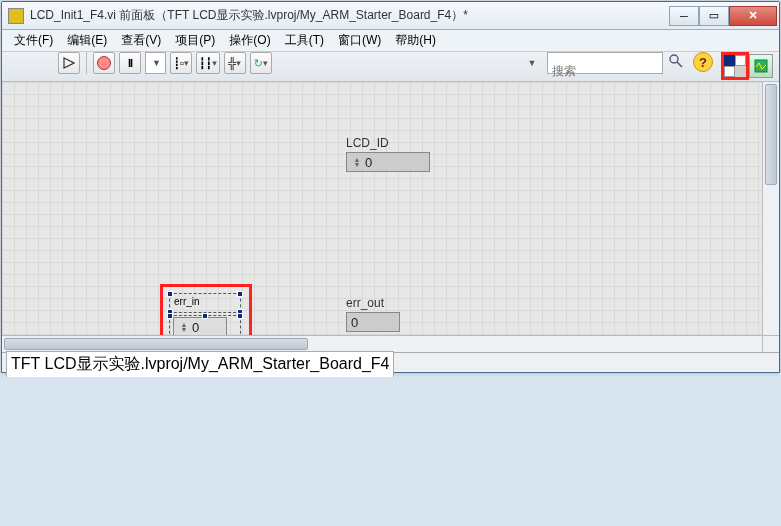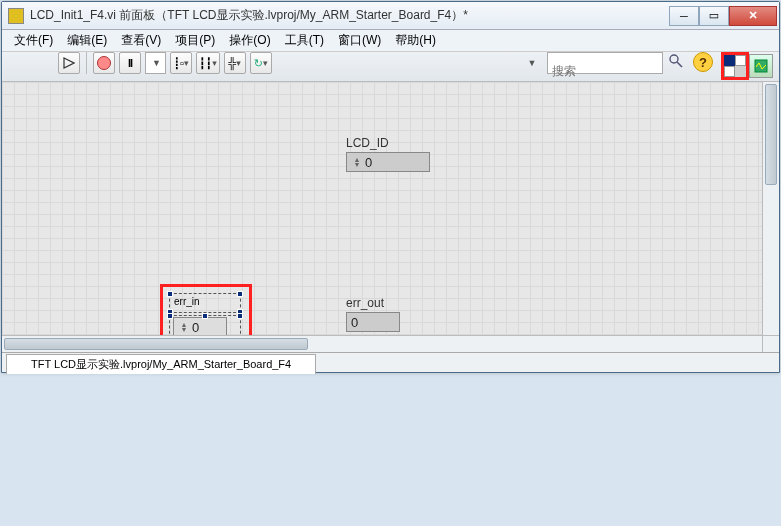--- a/index.html
+++ b/index.html
@@ -53,21 +53,21 @@
   .numbox .spin { width:12px;margin-right:2px;display:flex;flex-direction:column;align-items:center;justify-content:center; }
   .numbox .spin span{font-size:7px;line-height:5px;color:#666;}
 
   .redframe { position:absolute; border:3px solid #ff2020; }
   .sel { position:absolute; border:1px dashed #555; }
   .sel .h { position:absolute;width:6px;height:6px;background:#0a2d7a;border:1px solid #fff; }
 
   .info-txt { position:absolute;font-size:12px;color:#222; }
 
   .status { height:20px;border-top:1px solid #aaa;background:#eef1f4;display:flex;align-items:center;font-size:12px;padding:0 4px; }
-  .status-tab { background:#fff;border:1px solid #aaa;border-bottom:none;padding:2px 24px;font-size:11px;position:relative;top:1px; }
+  .status-tab { background:#fff;border:1px solid #aaa;border-bottom:none;padding:2px 4px;font-size:16px;position:relative;top:1px; }
 </style>
 </head>
 <body>
 
 <div class="window">
 
   <div class="titlebar">
     <div class="app-icon"></div>
     <div class="title-text">LCD_Init1_F4.vi 前面板（TFT LCD显示实验.lvproj/My_ARM_Starter_Board_F4）*</div>
     <div class="win-btns">

